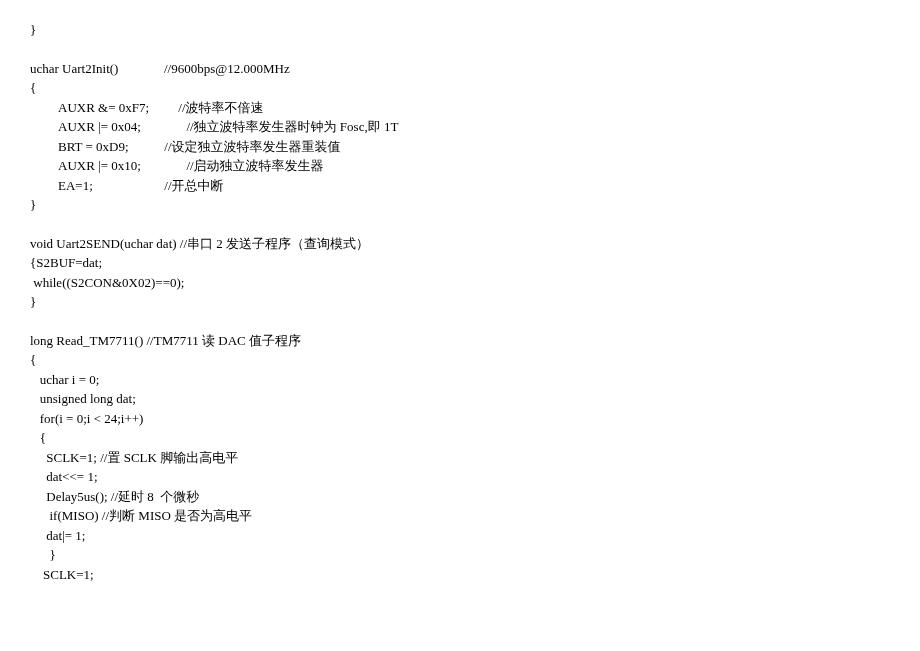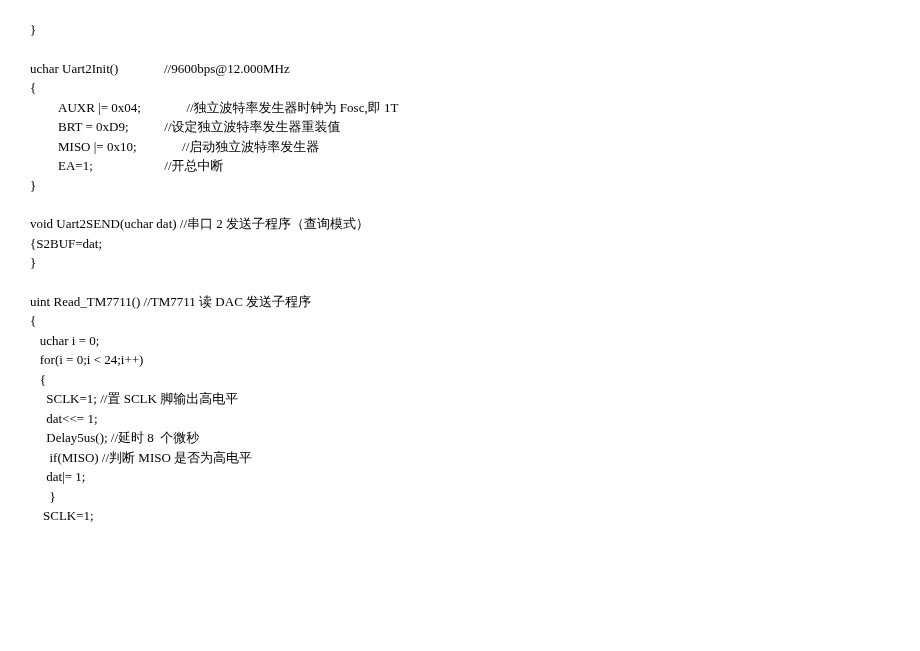--- a/index.html
+++ b/index.html
@@ -26,33 +26,36 @@
     .blank-line { height: 19px; }
   </style>
 </head>
 <body>
 
 <div id="code-container">
     <div class="code-line indent-0">}</div>
     <div class="blank-line"></div>
     <div class="code-line indent-0">uchar Uart2Init()              //9600bps@12.000MHz</div>
     <div class="code-line indent-0">{</div>
+    <div class="code-line indent-1">AUXR &amp;= 0xF7;         //波特率不倍速</div>
     <div class="code-line indent-1">AUXR |= 0x04;              //独立波特率发生器时钟为 Fosc,即 1T</div>
     <div class="code-line indent-1">BRT = 0xD9;           //设定独立波特率发生器重装值</div>
-    <div class="code-line indent-1">MISO |= 0x10;              //启动独立波特率发生器</div>
+    <div class="code-line indent-1">AUXR |= 0x10;              //启动独立波特率发生器</div>
     <div class="code-line indent-1">EA=1;                      //开总中断</div>
     <div class="code-line indent-0">}</div>
     <div class="blank-line"></div>
     <div class="code-line indent-0">void Uart2SEND(uchar dat) //串口 2 发送子程序（查询模式）</div>
     <div class="code-line indent-0">{S2BUF=dat;</div>
+    <div class="code-line indent-0"> while((S2CON&amp;0X02)==0);</div>
     <div class="code-line indent-0">}</div>
     <div class="blank-line"></div>
-    <div class="code-line indent-0">uint Read_TM7711() //TM7711 读 DAC 发送子程序</div>
+    <div class="code-line indent-0">long Read_TM7711() //TM7711 读 DAC 值子程序</div>
     <div class="code-line indent-0">{</div>
     <div class="code-line indent-0">   uchar i = 0;</div>
+    <div class="code-line indent-0">   unsigned long dat;</div>
     <div class="code-line indent-0">   for(i = 0;i &lt; 24;i++)</div>
     <div class="code-line indent-0">   {</div>
     <div class="code-line indent-0">     SCLK=1; //置 SCLK 脚输出高电平</div>
     <div class="code-line indent-0">     dat&lt;&lt;= 1;</div>
     <div class="code-line indent-0">     Delay5us(); //延时 8  个微秒</div>
     <div class="code-line indent-0">      if(MISO) //判断 MISO 是否为高电平</div>
     <div class="code-line indent-0">     dat|= 1;</div>
     <div class="code-line indent-0">      }</div>
     <div class="code-line indent-0">    SCLK=1;</div>
   </div>

